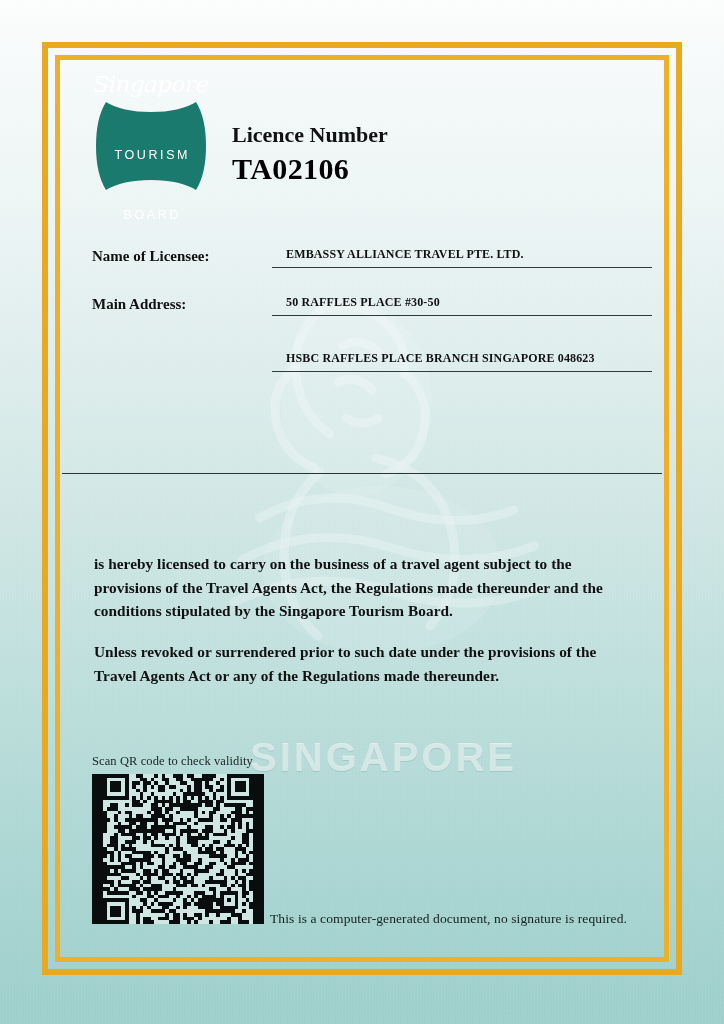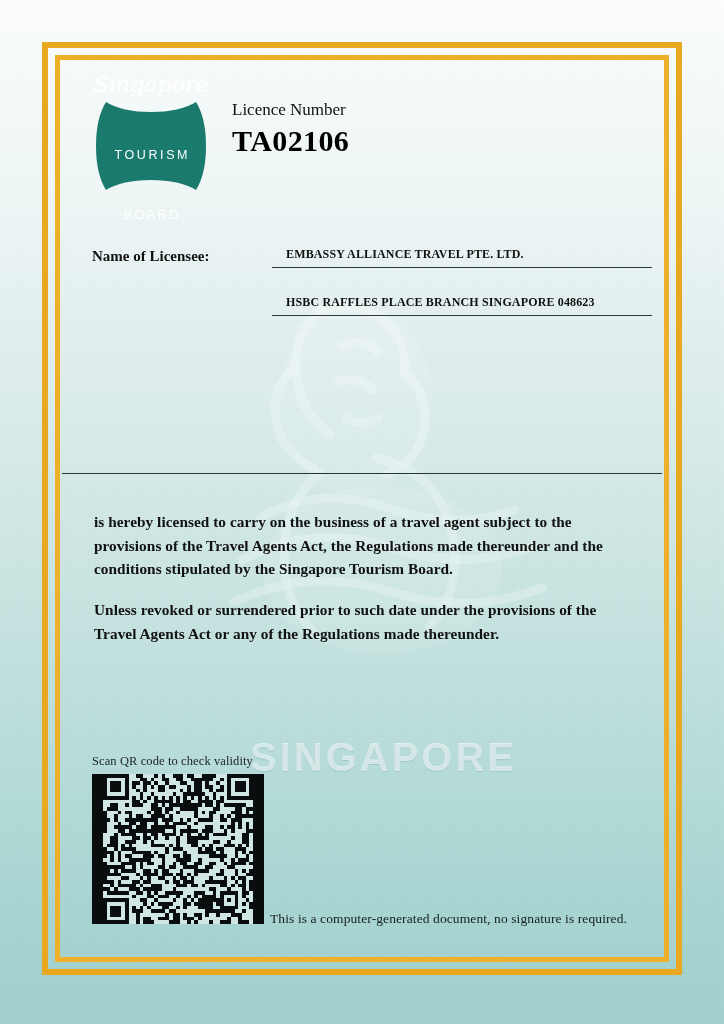--- a/index.html
+++ b/index.html
@@ -145,24 +145,24 @@
     font-family: "Liberation Sans", sans-serif;
     font-weight: bold;
     font-style: italic;
     font-size: 21.5px;
     letter-spacing: .1px;
     color: #101010;
     white-space: nowrap;
   }
   .lic-label {
     font-family: "Liberation Serif", serif;
-    font-weight: normal;
-    font-size: 17px;
-    color: #111;
-    margin-top: 0;
+    font-weight: bold;
+    font-size: 22px;
+    color: #111;
+    margin-top: 22px;
   }
   .lic-number {
     font-family: "Liberation Serif", serif;
     font-weight: bold;
     font-size: 30px;
     letter-spacing: .4px;
     color: #000;
     margin-top: 4px;
   }
 
@@ -238,20 +238,21 @@
   }
 
   
   .body-text { position: absolute; left: 32px; right: 22px; top: 448px; }
   .para {
     font-weight: bold;
     font-size: 15.3px;
     line-height: 1.55;
     color: #111;
     letter-spacing: .05px;
+    margin-top: 42px;
   }
   .para + .para { margin-top: 17px; }
 
   
   .qr-block { position: absolute; left: 30px; top: 692px; }
   .qr-caption {
     font-family: "Liberation Serif", serif;
     font-size: 12.5px;
     color: #1a2222;
     margin-bottom: 5px;
@@ -342,20 +343,26 @@
 
     <div class="fields">
 
       <div class="f-row">
         <div class="f-label">Name of Licensee:</div>
         <div class="f-val-wrap">
           <span class="f-val">EMBASSY ALLIANCE TRAVEL PTE. LTD.</span>
         </div>
       </div>
 
+      <div class="f-row addr2">
+        <div class="f-label">Main Address:</div>
+        <div class="f-val-wrap">
+          <span class="f-val">50 RAFFLES PLACE #30-50</span>
+        </div>
+      </div>
 
       <div class="f-row addr2">
         <div class="f-val-wrap">
           <span class="f-val">HSBC RAFFLES PLACE BRANCH SINGAPORE 048623</span>
         </div>
       </div>
 
     </div>
 
     <div class="divider"></div>

